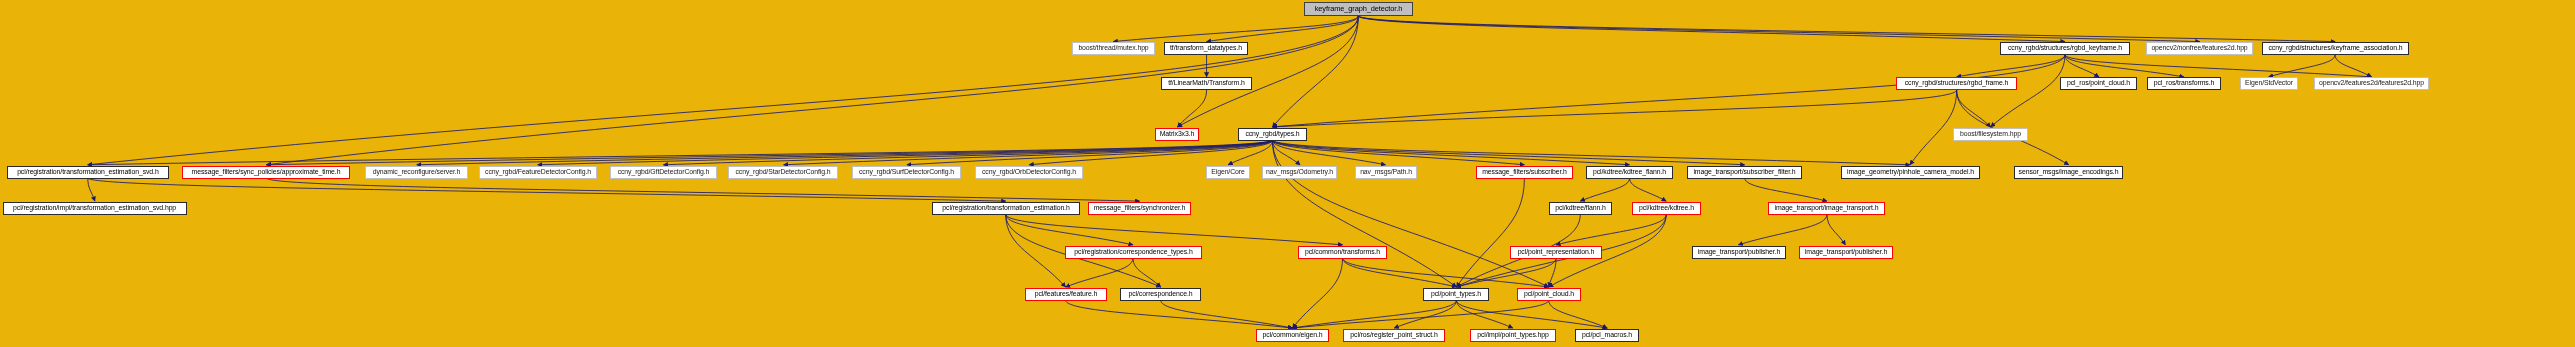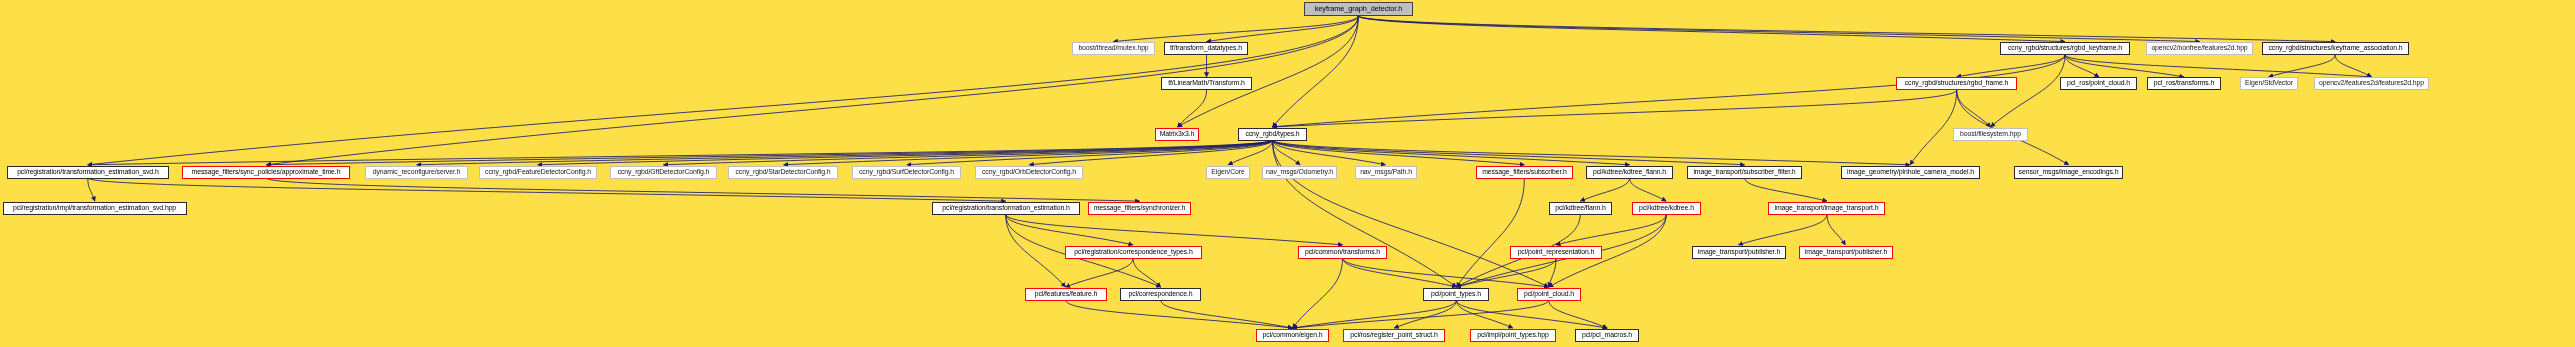--- a/index.html
+++ b/index.html
@@ -5,21 +5,21 @@
 <style>
   html, body {
     margin: 0;
     padding: 0;
     background: #ffffff;
   }
   #graph-root {
     position: relative;
     width: 2576px;
     height: 347px;
-    background: #fde047;
+    background: #eab308;
     font-family: "Liberation Sans", sans-serif;
     overflow: hidden;
   }
   #edge-layer {
     position: absolute;
     left: 0;
     top: 0;
     width: 2576px;
     height: 347px;
     pointer-events: none;

